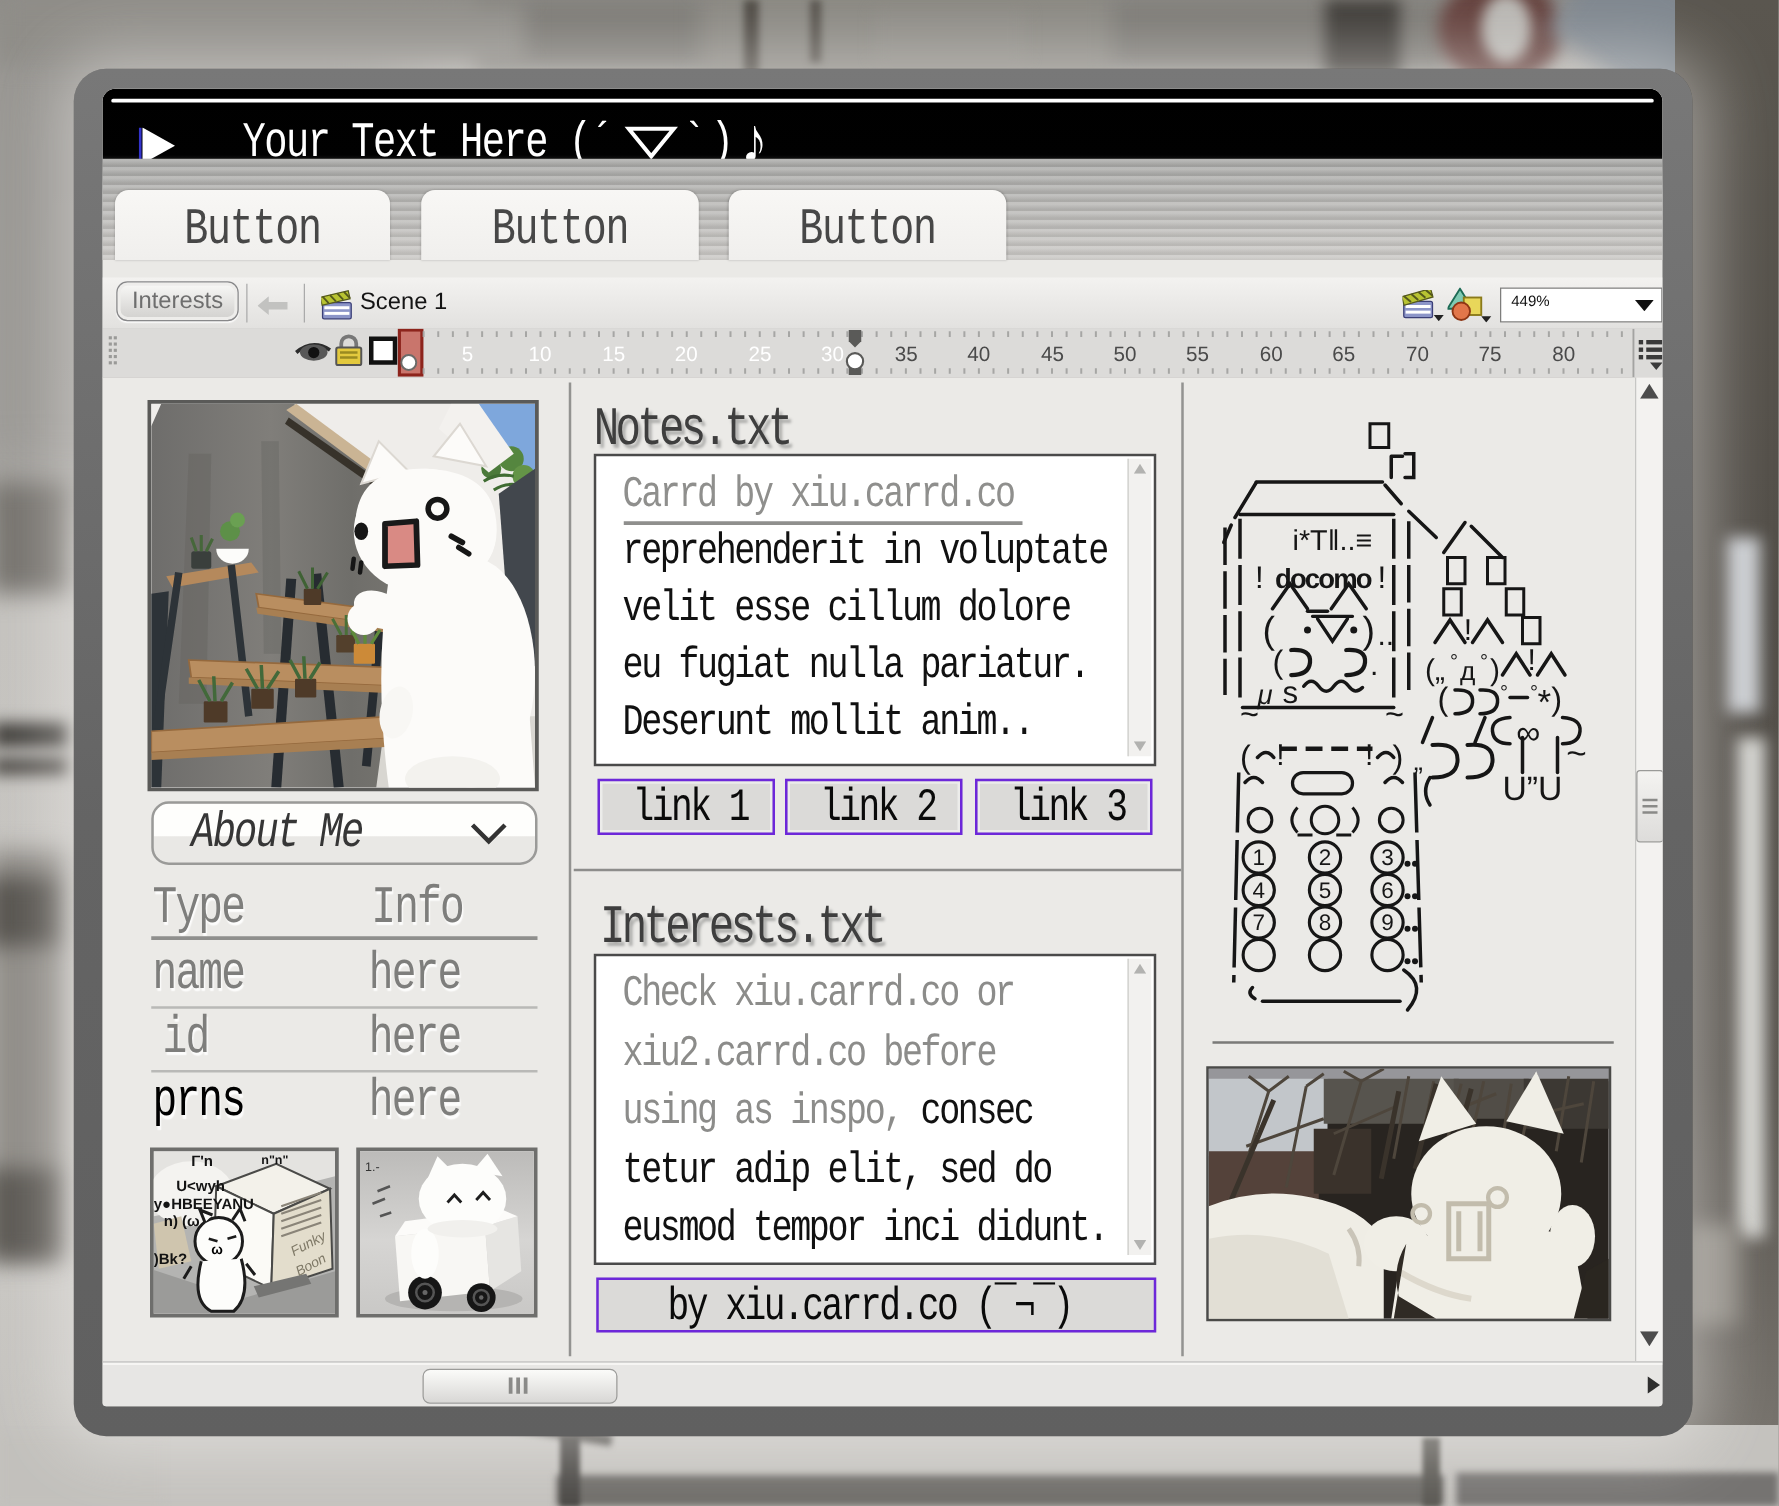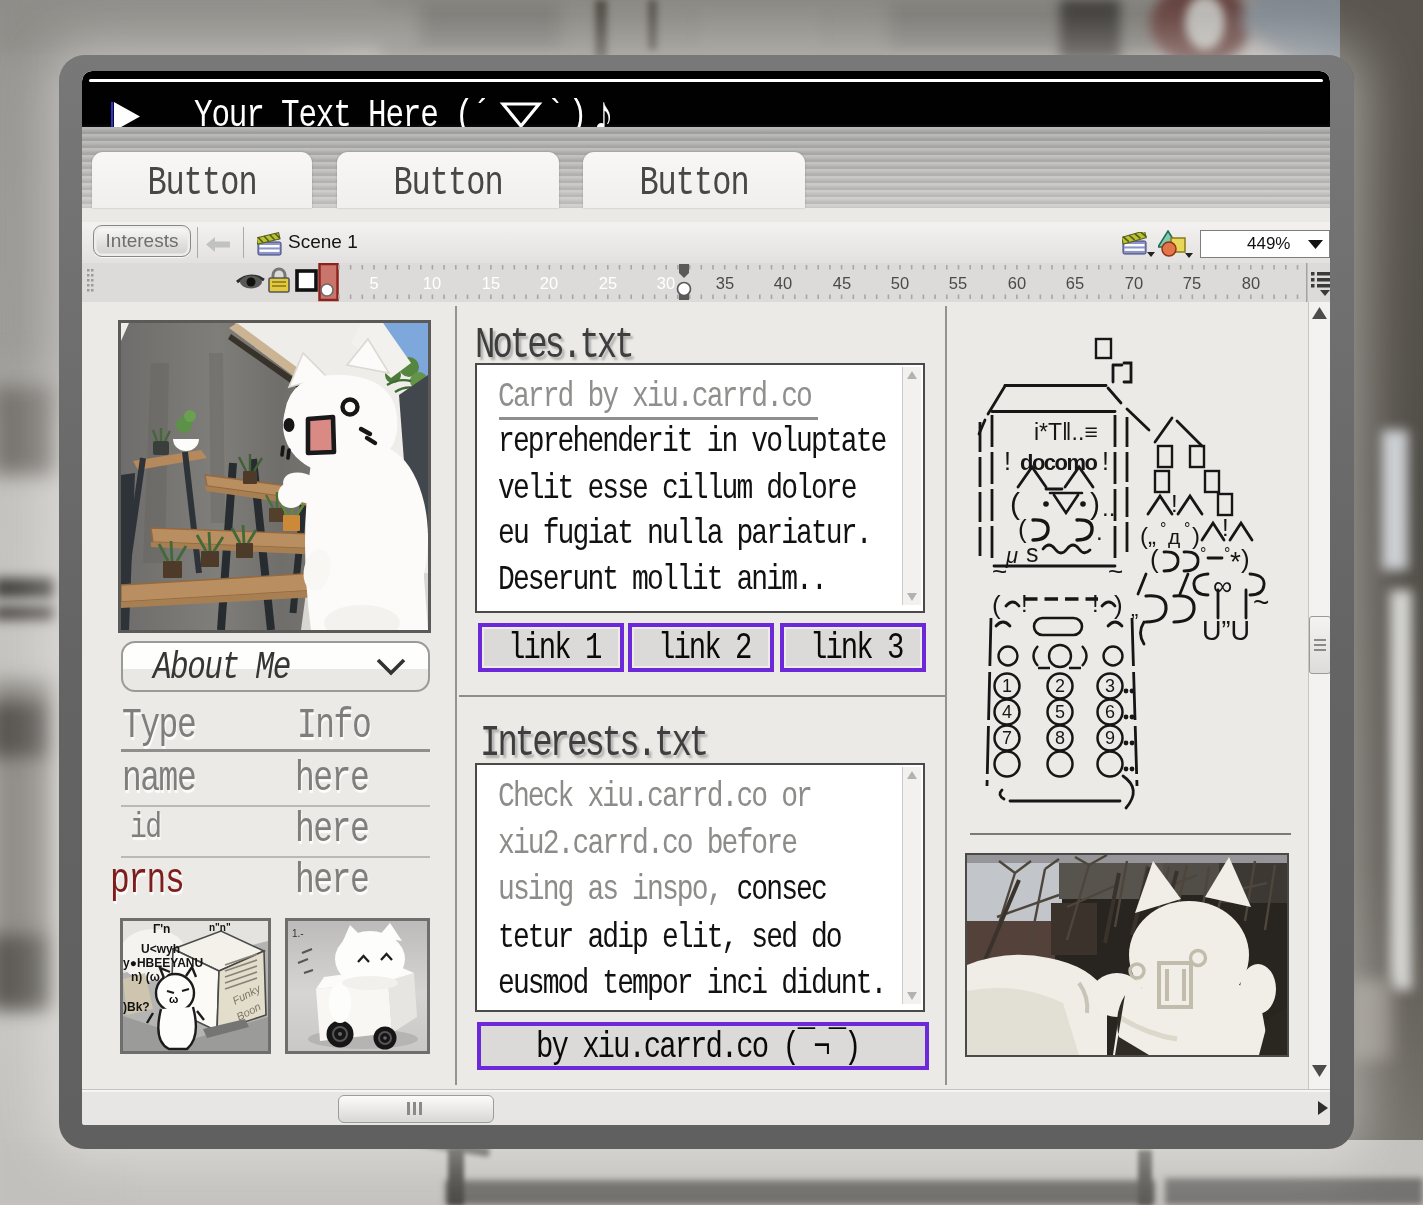--- a/index.html
+++ b/index.html
@@ -45,21 +45,21 @@
   .colsep{position:absolute;top:4px;height:779px;width:2px;background:#939391;}
   
   #vsb{position:absolute;left:1226px;top:0;width:22px;height:787px;background:#f3f2f0;border-left:1px solid #c6c6c4;}
   
   #hscroll{position:absolute;left:0;top:1018px;width:1248px;height:36px;background:#e7e6e4;
            border-top:1px solid #c4c4c2;box-shadow:inset 0 2px 0 #f6f5f3;}
   #hthumb{position:absolute;left:256px;top:5px;width:154px;height:26px;border-radius:6px;
           border:1.5px solid #9b9b99;background:linear-gradient(180deg,#fbfbf9,#d8d7d5);}
   
   .tbox{position:absolute;background:#fff;border:2px solid #4a4a4a;}
-  .gbtn{position:absolute;background:#dbdad8;border:4px solid #6d28d9;}
+  .gbtn{position:absolute;background:#dbdad8;border:2px solid #6d28d9;}
 </style>
 </head>
 <body>
 <div id="bg">
   <div class="b" style="inset:0;background:
     linear-gradient(180deg,#8e8c88 0,#b0aeaa 60px,#bcbab6 200px,#c3c1bd 400px,#c6c4c0 700px,#c9c7c3 1000px,#c2c0bc 1205px);"></div>
   <div class="b" style="left:380px;top:0;width:780px;height:58px;background:#7b7974;filter:blur(8px);"></div>
     <div class="b" style="left:-30px;top:-30px;width:360px;height:430px;background:#908e8a;filter:blur(30px);opacity:.85;"></div>
     <div class="b" style="left:0;top:0;width:420px;height:50px;background:#8f8d88;filter:blur(9px);"></div>
   <div class="b" style="left:560px;top:-10px;width:330px;height:70px;background:#8a8882;filter:blur(9px);"></div>
@@ -134,21 +134,21 @@
           </g>
       <polygon points="25,20 33,20 29,25" fill="#222"></polygon>
     </svg>
     <svg class="abs" style="left:1076px;top:8px" width="36" height="28" viewBox="0 0 36 28">
       <polygon points="10,1 20,17 0,17" fill="#7fcab2" stroke="#1d6b55" stroke-width="1.5"></polygon>
       <rect x="13" y="8" width="14" height="14" fill="#e8d75a" stroke="#8a7a1a" stroke-width="1.5"></rect>
       <circle cx="11" cy="19" r="7" fill="#e2764a" stroke="#8d3514" stroke-width="1.5"></circle>
       <polygon points="27,23 35,23 31,28" fill="#222"></polygon>
     </svg>
     <div class="abs" style="left:1118px;top:8px;width:128px;height:26px;background:#fff;border:1px solid #7e7e7c;">
-      <span style="position:absolute;left:8px;top:3px;font-size:17px;color:#111;margin-left:38px;">449%</span>
+      <span style="position:absolute;left:8px;top:3px;font-size:12px;color:#111;">449%</span>
       <svg class="abs" style="right:6px;top:9px" width="15" height="9">
             <polygon points="0,0 15,0 7.5,9" fill="#111"></polygon>
           </svg>
     </div>
   </div>
   <div id="ruler">
     <svg class="abs" style="left:0;top:0" width="1248" height="39" viewBox="0 0 1248 39">
 
       <g fill="#9a9a98">
         <rect x="5" y="6" width="2.5" height="2.5"></rect>
@@ -485,24 +485,24 @@
       <svg class="abs" style="left:253px;top:15px" width="30" height="18">
             <path d="M2 2 L15 15 L28 2" fill="none" stroke="#333" stroke-width="3.6"></path>
           </svg>
     </div>
     <div class="abs px" style="left:40px;top:406px;font-size:33px;color:#7e7e7c;letter-spacing:-1.5px;text-shadow:1px 2px 1px rgba(255,255,255,.9);"><span class="sy">Type</span></div>
     <div class="abs px" style="left:215px;top:406px;font-size:33px;color:#7e7e7c;letter-spacing:-1.5px;text-shadow:1px 2px 1px rgba(255,255,255,.9);"><span class="sy">Info</span></div>
     <div class="abs" style="left:39px;top:447px;width:309px;height:3px;background:#8f8f8d;"></div>
     <div class="abs px" style="left:40px;top:459px;font-size:33px;color:#7e7e7c;letter-spacing:-1.5px;text-shadow:1px 2px 1px rgba(255,255,255,.9);"><span class="sy">name</span></div>
     <div class="abs px" style="left:213px;top:459px;font-size:33px;color:#7e7e7c;letter-spacing:-1.5px;text-shadow:1px 2px 1px rgba(255,255,255,.9);"><span class="sy">here</span></div>
     <div class="abs" style="left:39px;top:503px;width:309px;height:2px;background:#b9b9b7;"></div>
-    <div class="abs px" style="left:48px;top:510px;font-size:28px;color:#7e7e7c;letter-spacing:-1.5px;text-shadow:1px 2px 1px rgba(255,255,255,.9);"><span class="sy">id</span></div>
+    <div class="abs px" style="left:48px;top:510px;font-size:33px;color:#7e7e7c;letter-spacing:-1.5px;text-shadow:1px 2px 1px rgba(255,255,255,.9);"><span class="sy">id</span></div>
     <div class="abs px" style="left:213px;top:510px;font-size:33px;color:#7e7e7c;letter-spacing:-1.5px;text-shadow:1px 2px 1px rgba(255,255,255,.9);"><span class="sy">here</span></div>
     <div class="abs" style="left:39px;top:554px;width:309px;height:2px;background:#b9b9b7;"></div>
-    <div class="abs px" style="left:28px;top:561px;font-size:33px;color:#7f1d1d;letter-spacing:-1.5px;text-shadow:1px 2px 1px rgba(255,255,255,.9);"><span class="sy">prns</span></div>
+    <div class="abs px" style="left:40px;top:561px;font-size:33px;color:#000000;letter-spacing:-1.5px;text-shadow:1px 2px 1px rgba(255,255,255,.9);"><span class="sy">prns</span></div>
     <div class="abs px" style="left:213px;top:561px;font-size:33px;color:#7e7e7c;letter-spacing:-1.5px;text-shadow:1px 2px 1px rgba(255,255,255,.9);"><span class="sy">here</span></div>
 
     <div class="abs px" style="left:393px;top:24px;font-size:34px;color:#3e3e3e;letter-spacing:-3px;text-shadow:2.5px 2.5px 2px #aeaeac;"><span class="sy">Notes.txt</span></div>
     <div class="tbox" style="left:393px;top:61px;width:446px;height:246px;">
       <div class="abs px" style="left:21px;top:10px;width:400px;font-size:28px;line-height:36.4px;letter-spacing:-1.9px;color:#111;transform:scaleY(1.25);transform-origin:0 0;white-space:pre;"><span style="color:#8f8f8d;">Carrd by xiu.carrd.co</span>
 reprehenderit in voluptate
 velit esse cillum dolore
 eu fugiat nulla pariatur.
 Deserunt mollit anim..</div>
       <div class="abs" style="left:22px;top:52px;width:319px;height:2.5px;background:#8f8f8d;"></div>

